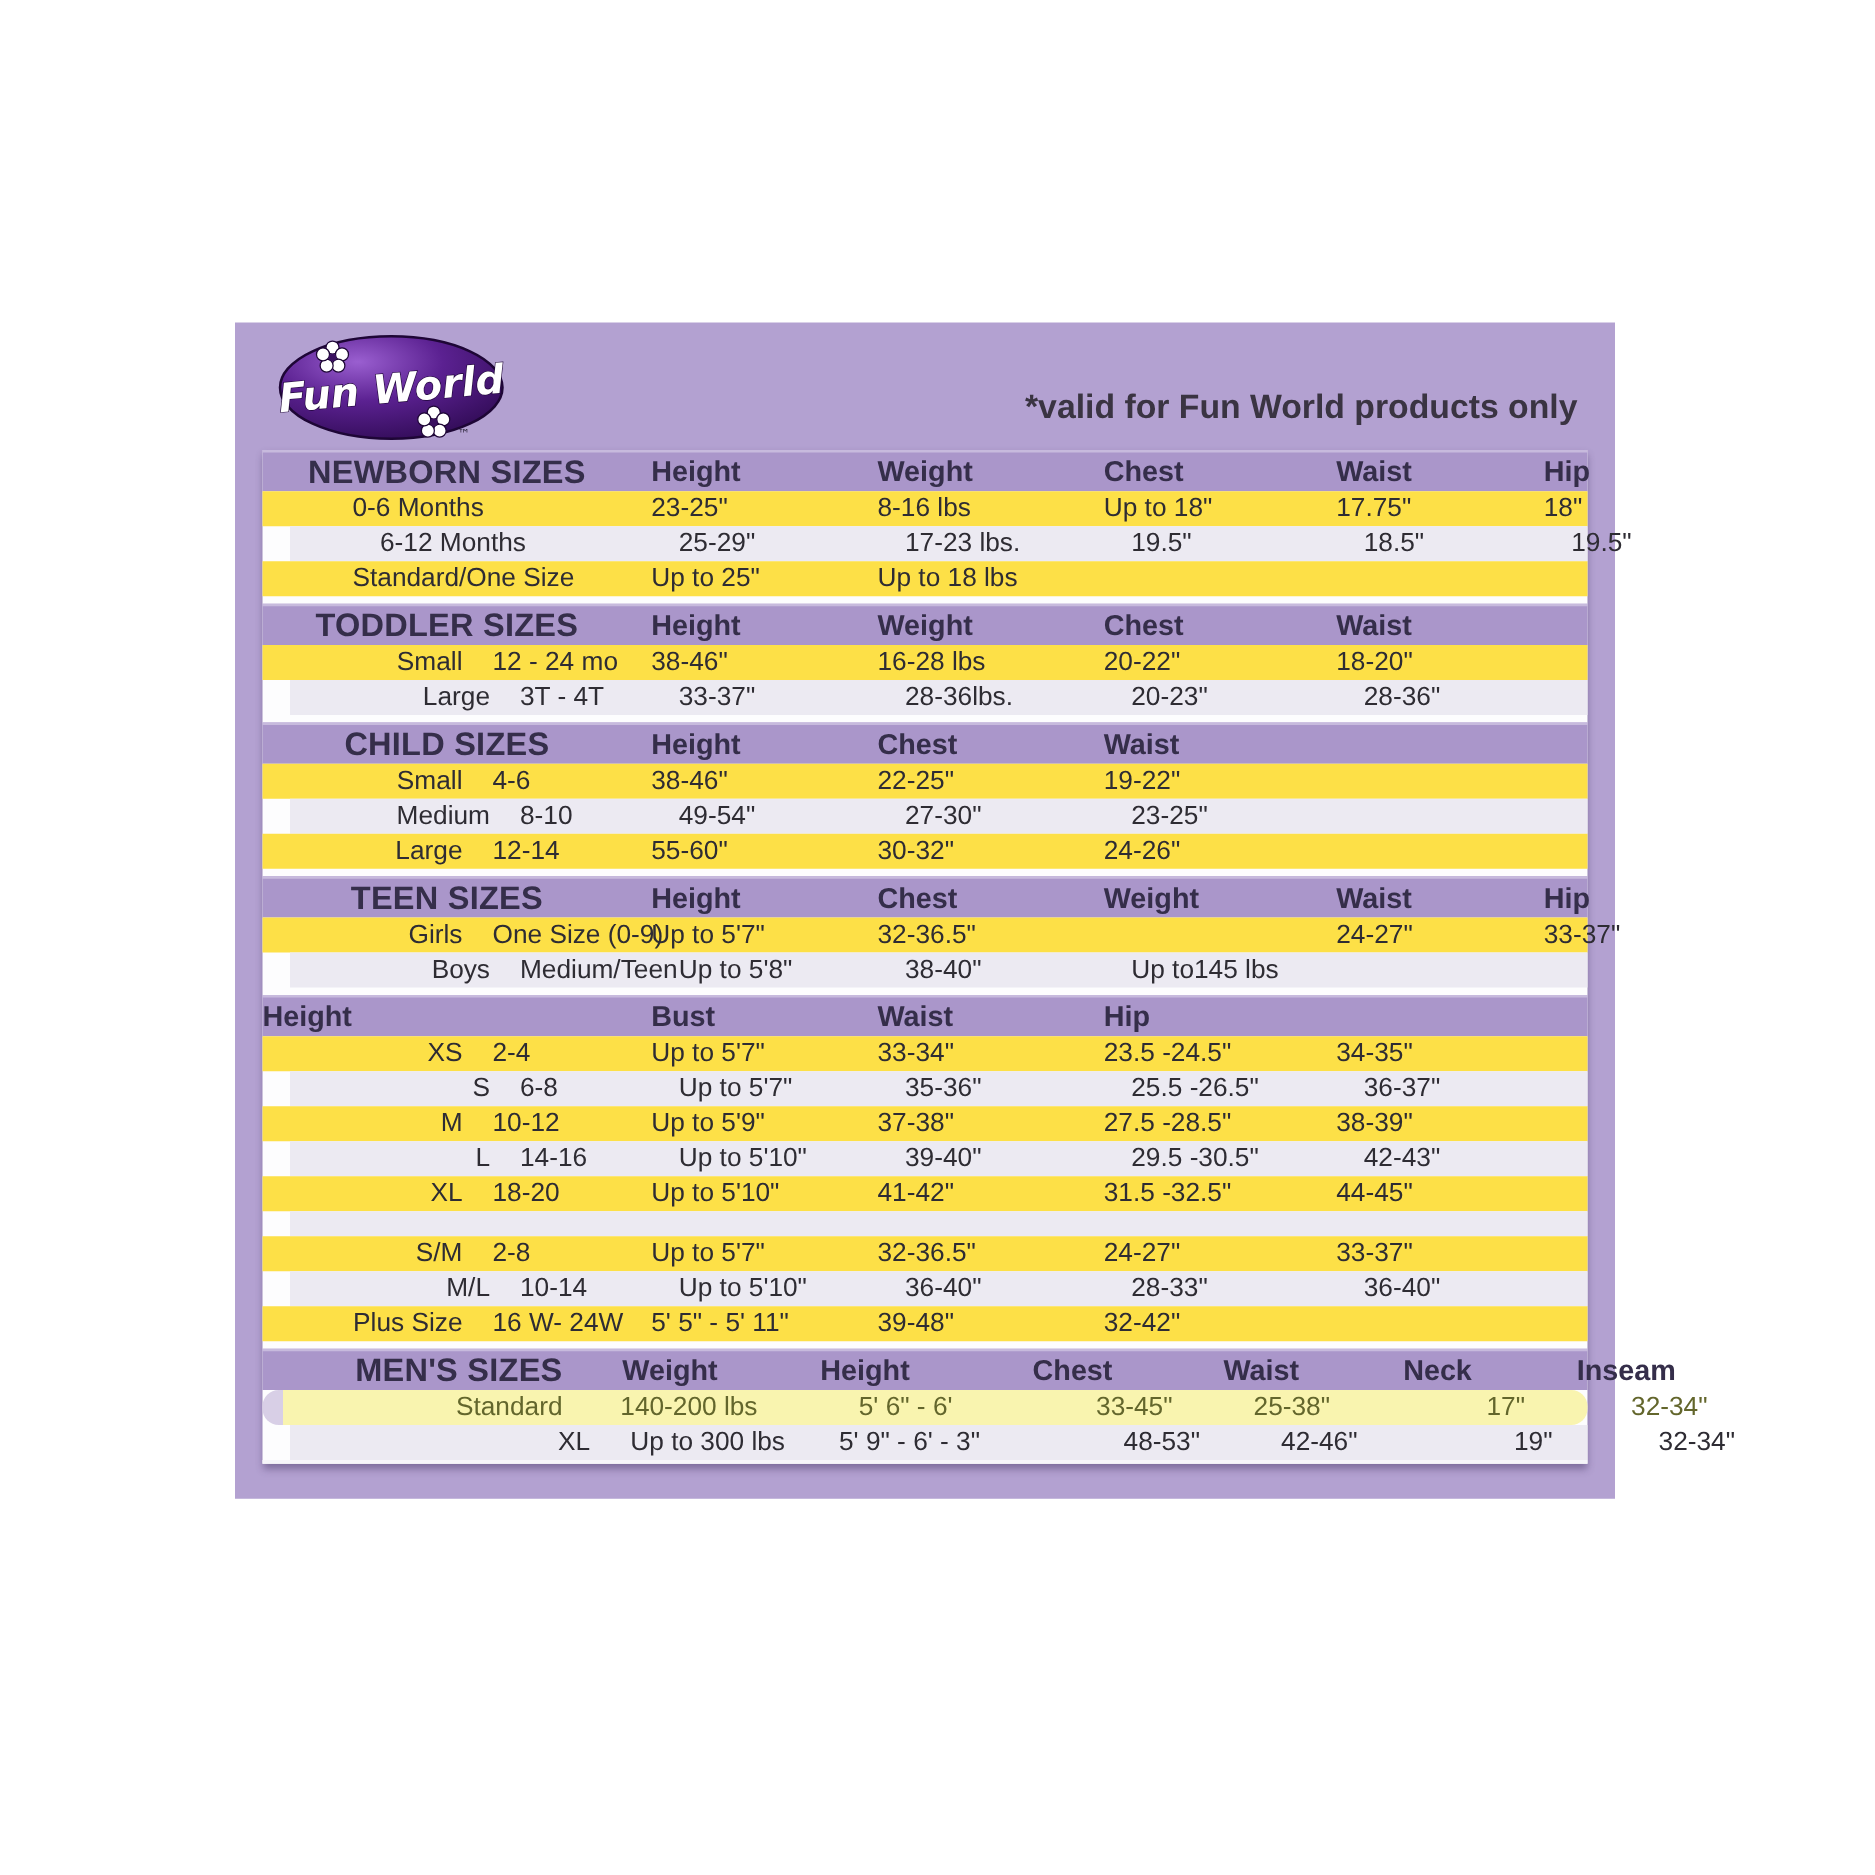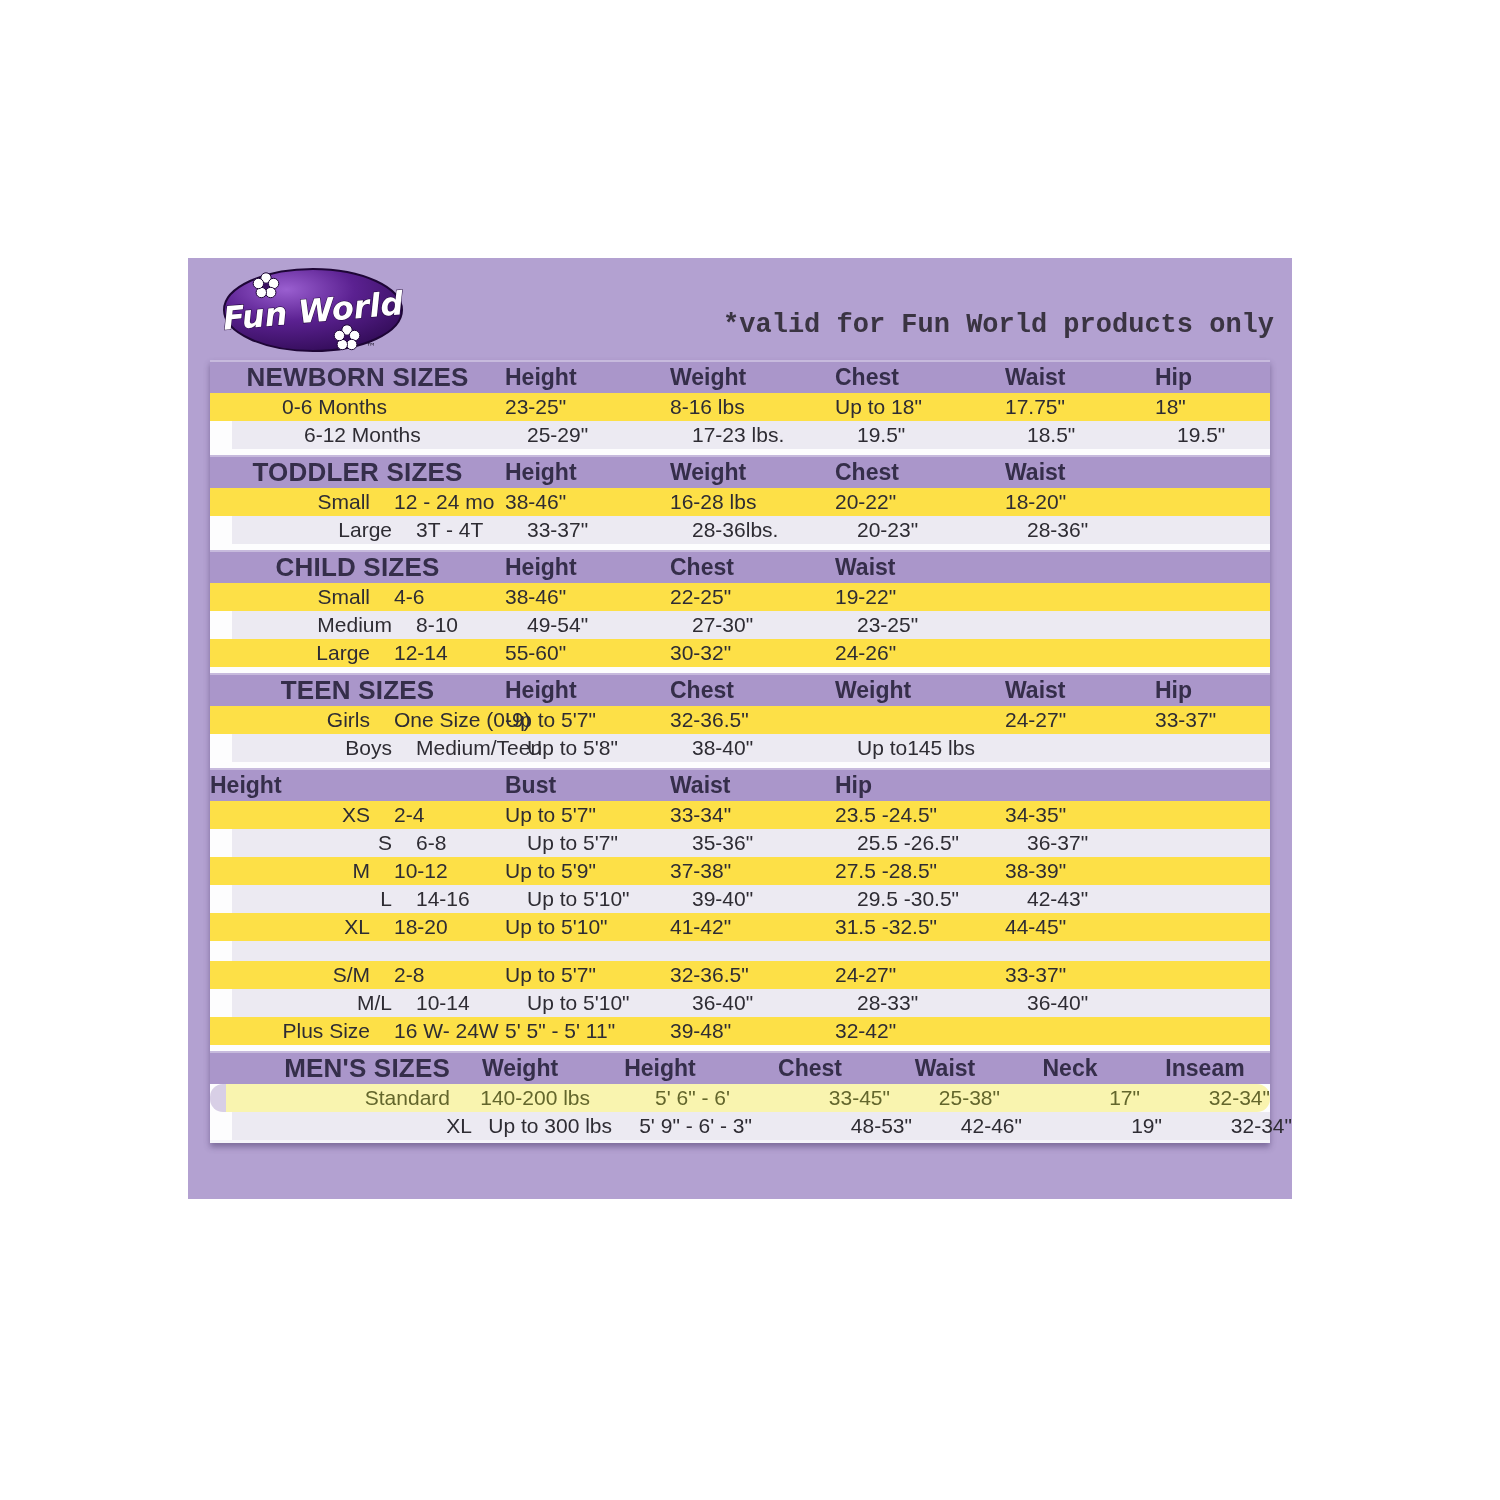--- a/index.html
+++ b/index.html
@@ -1,25 +1,25 @@
 <!DOCTYPE html>
 <html><head>
 <meta charset="utf-8">
 <title>Size Chart</title>
 <style>
   html,body{margin:0;padding:0;}
   .page{position:relative;width:1500px;height:1500px;background:#ffffff;
         font-family:"Liberation Sans",sans-serif;overflow:hidden;}
   .panel{position:absolute;left:188px;top:258px;width:1104px;height:941px;background:#b3a1d1;}
-  .valid-note{position:absolute;right:18px;top:52px;font-size:27px;font-weight:bold;color:#3a3442;font-family:Liberation Mono, monospace;}
+  .valid-note{position:absolute;right:30px;top:52px;font-size:27px;font-weight:bold;color:#3a3442;}
   .logo{position:absolute;left:26px;top:8px;}
   .chart{position:absolute;left:22px;top:102px;width:1060px;background:#fdfdfe;
          box-shadow:0 4px 6px rgba(60,45,90,0.45);border-bottom:3px solid #f6f5fa;}
   .section + .section{margin-top:6px;}
-  .row{display:grid;align-items:center;height:28px;font-size:21px;color:#2e2c33;}
+  .row{display:grid;align-items:center;height:28px;font-size:21px;color:#2e2c33;gap:16px;}
   .grid-a{grid-template-columns:295px 165px 165px 170px 150px 115px;}
   .grid-m{grid-template-columns:240px 140px 140px 160px 110px 140px 130px;}
   .band{height:33px;background:#aa96ca;border-top:2px solid #c7badd;box-sizing:border-box;}
   .band .title{text-align:center;font-size:26px;font-weight:bold;color:#352e4a;letter-spacing:.2px;}
   .band .ch{font-size:23px;font-weight:bold;color:#352e4a;text-align:left;}
   .grid-m.band .ch{text-align:center;}
   .r0{background:#fde047;}
   .r1{background:#eceaf2;margin-left:22px;}
   .spacer{height:20px;}
   .cell{white-space:nowrap;overflow:visible;}
@@ -86,20 +86,28 @@
           <div class="cell">18"</div>
         </div>
         <div class="row grid-a r1">
           <div class="cell label"><span class="solo">6-12 Months</span></div>
           <div class="cell">25-29"</div>
           <div class="cell">17-23 lbs.</div>
           <div class="cell">19.5"</div>
           <div class="cell">18.5"</div>
           <div class="cell">19.5"</div>
         </div>
+        <div class="row grid-a r0">
+          <div class="cell label"><span class="solo">Standard/One Size</span></div>
+          <div class="cell">Up to 25"</div>
+          <div class="cell">Up to 18 lbs</div>
+          <div class="cell"></div>
+          <div class="cell"></div>
+          <div class="cell"></div>
+        </div>
       </div>
 
       <div class="section">
         <div class="row grid-a band">
           <div class="cell title">TODDLER SIZES</div>
           <div class="cell ch">Height</div>
           <div class="cell ch">Weight</div>
           <div class="cell ch">Chest</div>
           <div class="cell ch">Waist</div>
           <div class="cell ch"></div>

